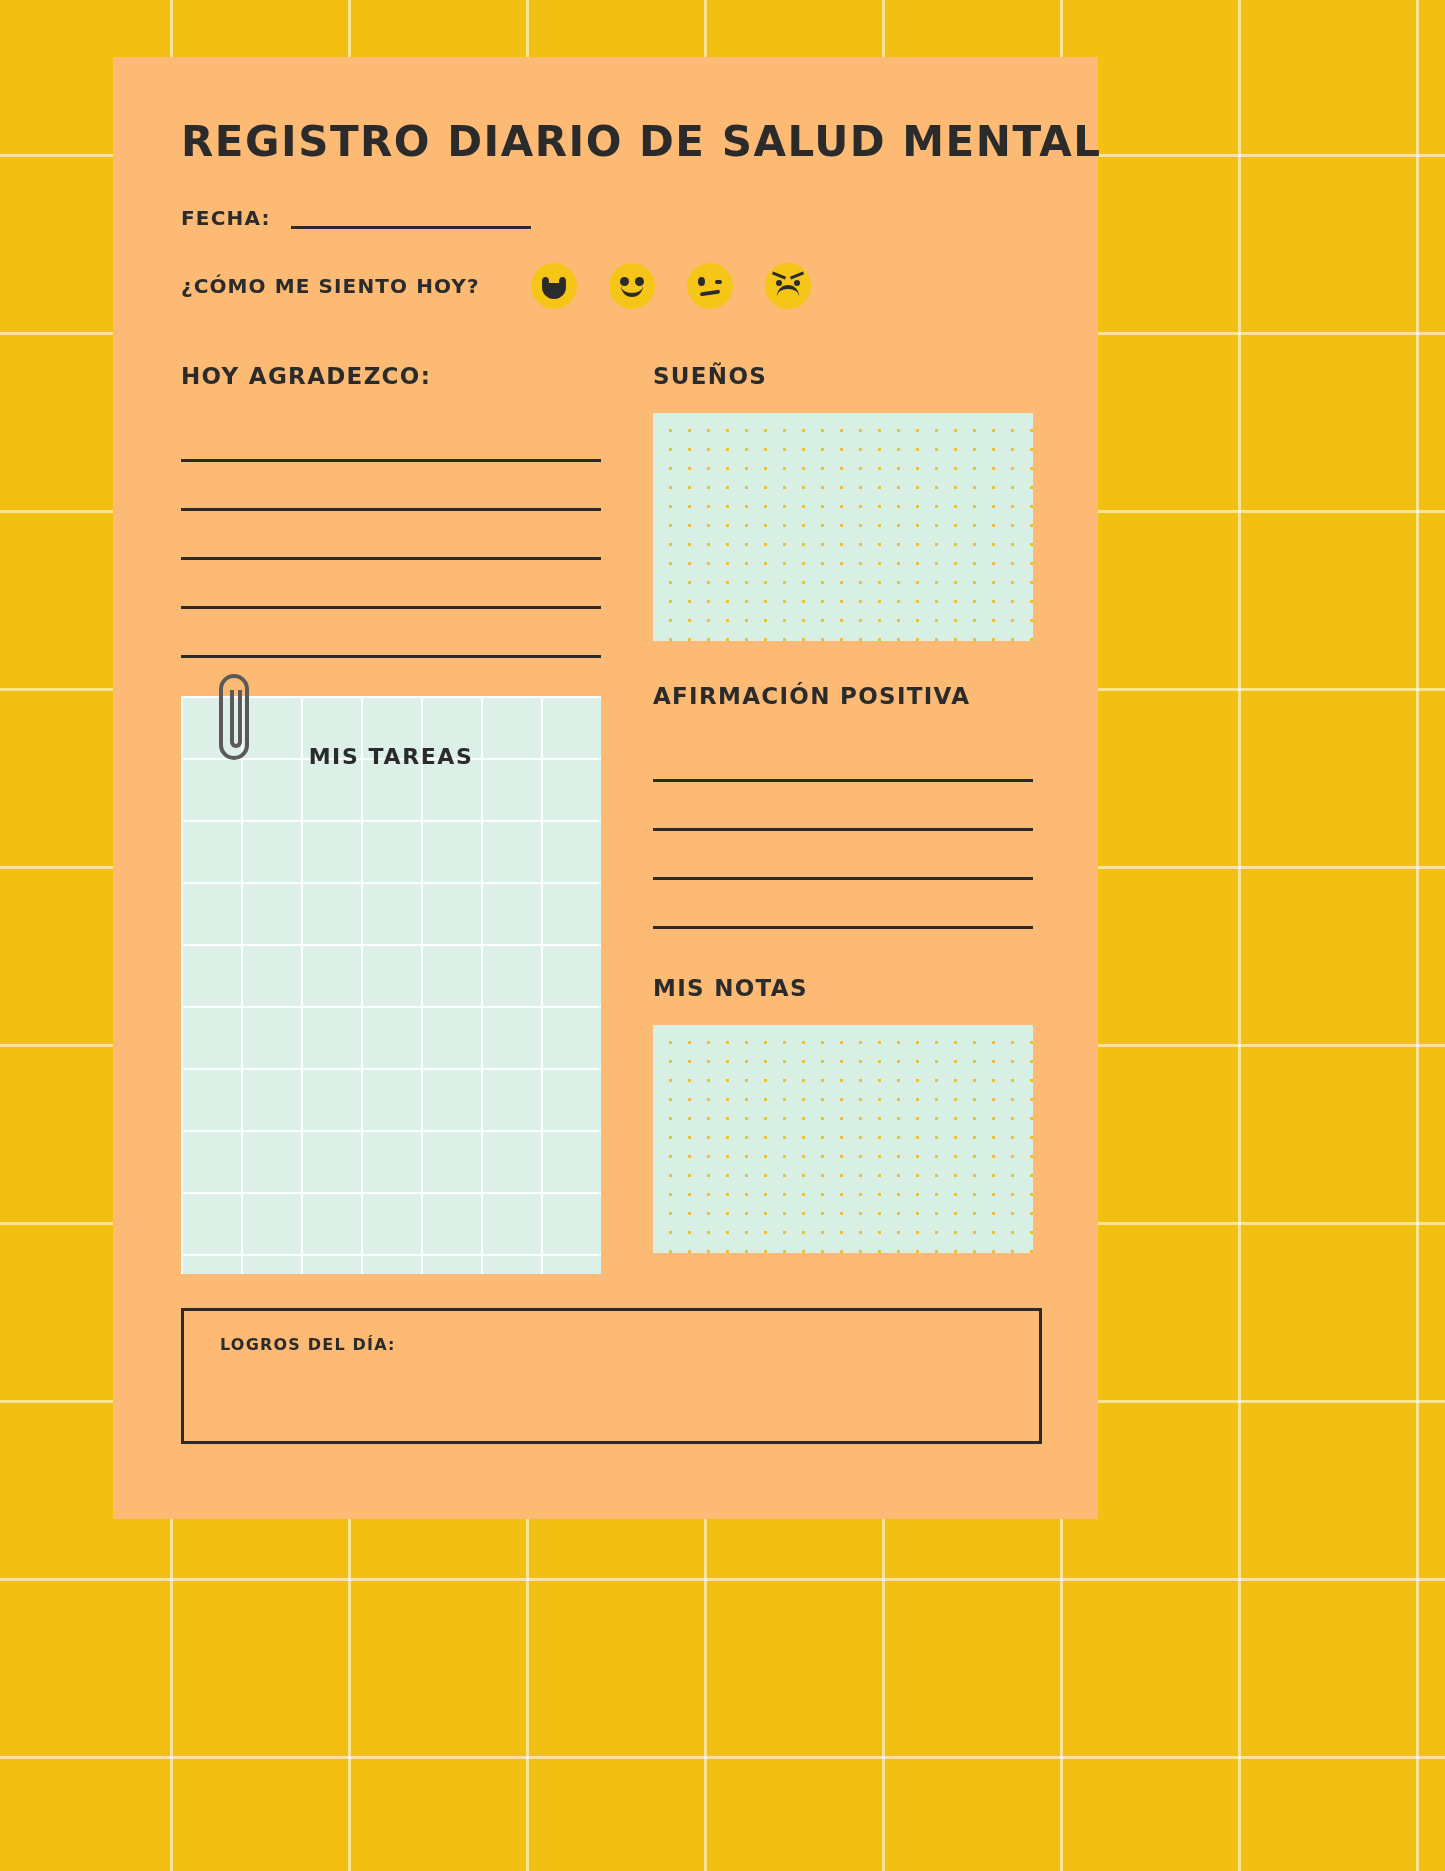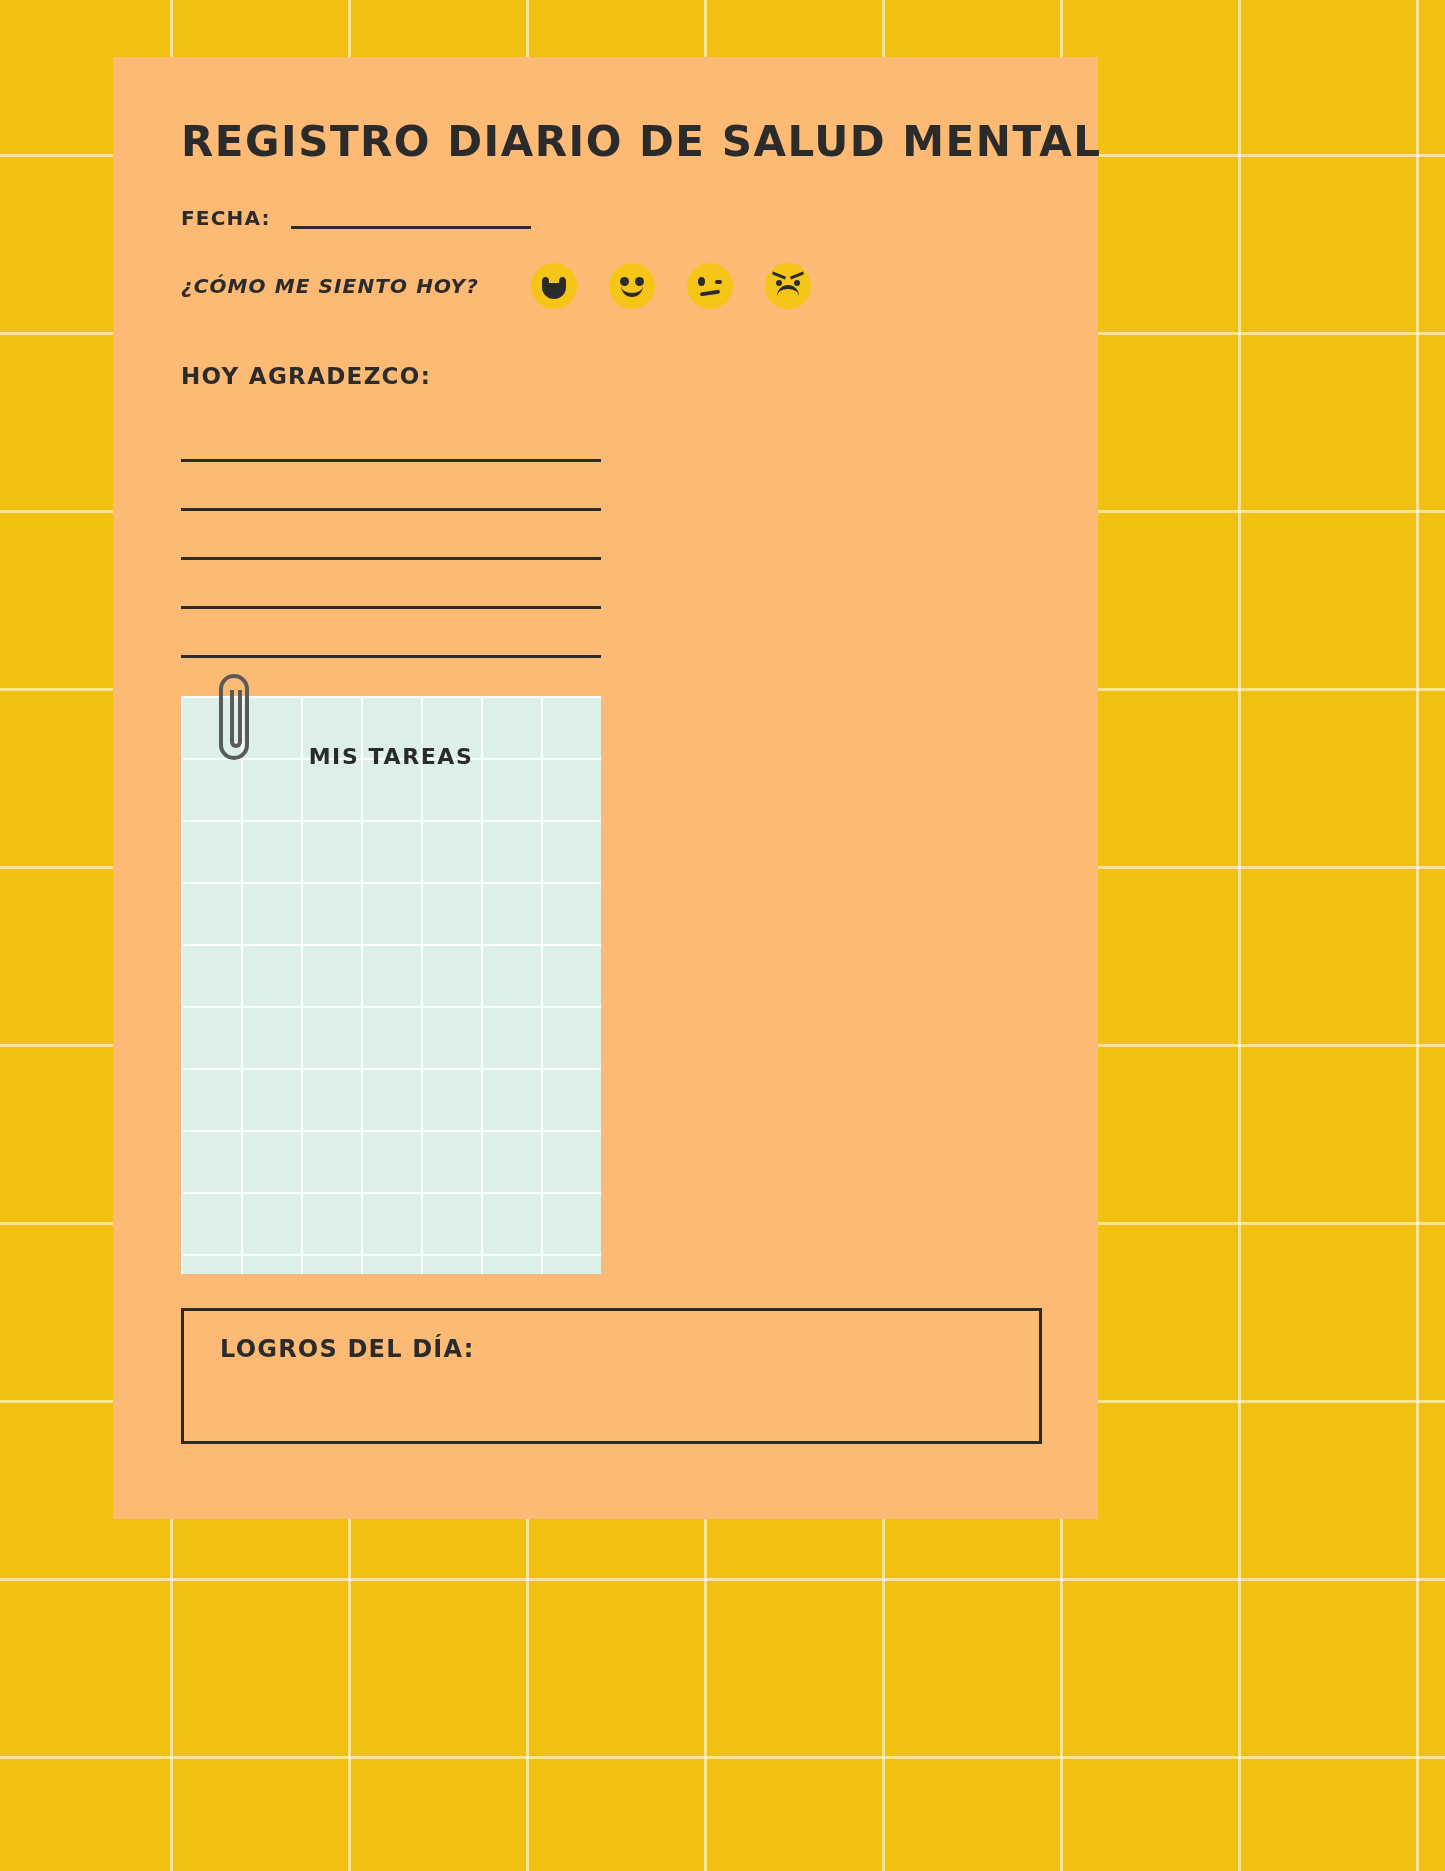--- a/index.html
+++ b/index.html
@@ -72,21 +72,20 @@
     width: 240px;
     border-bottom: 3px solid #2B2B2B;
     margin-left: 20px;
     height: 18px;
   }
 
   .row-mood {
     display: flex;
     align-items: center;
     margin-bottom: 54px;
-    font-style: italic;
   }
   .mood-q {
     font-size: 20px;
     font-weight: bold;
     letter-spacing: 1.1px;
     color: #2B2B2B;
     width: 350px;
   }
   .faces {
     display: flex;
@@ -251,21 +250,21 @@
 
   
   .logros {
     margin-top: 34px;
     border: 3px solid #2B2B2B;
     height: 136px;
     box-sizing: border-box;
     padding: 24px 0 0 36px;
   }
   .logros-label {
-    font-size: 24px;
+    font-size: 16px;
     font-weight: bold;
     letter-spacing: 1.2px;
     color: #2B2B2B;
   }
 </style>
 </head>
 <body>
 
 <div class="bg-grid"></div>
 
@@ -318,20 +317,35 @@
           <div class="line"></div>
           <div class="line"></div>
         </div>
 
         <div class="tasks-paper">
           <span class="clip"></span>
           <div class="tasks-label">MIS TAREAS</div>
         </div>
       </div>
 
+      <div class="col-right">
+        <div class="sec-title">SUEÑOS</div>
+        <div class="mint-dots dreams-box"></div>
+
+        <div class="sec-title affirm">AFIRMACIÓN POSITIVA</div>
+        <div class="affirm-lines">
+          <div class="line"></div>
+          <div class="line"></div>
+          <div class="line"></div>
+          <div class="line"></div>
+        </div>
+
+        <div class="sec-title notes">MIS NOTAS</div>
+        <div class="mint-dots notes-box"></div>
+      </div>
     </div>
 
     <div class="logros">
       <span class="logros-label">LOGROS DEL DÍA:</span>
     </div>
 
   </div>
 </div>
 
 </body></html>

